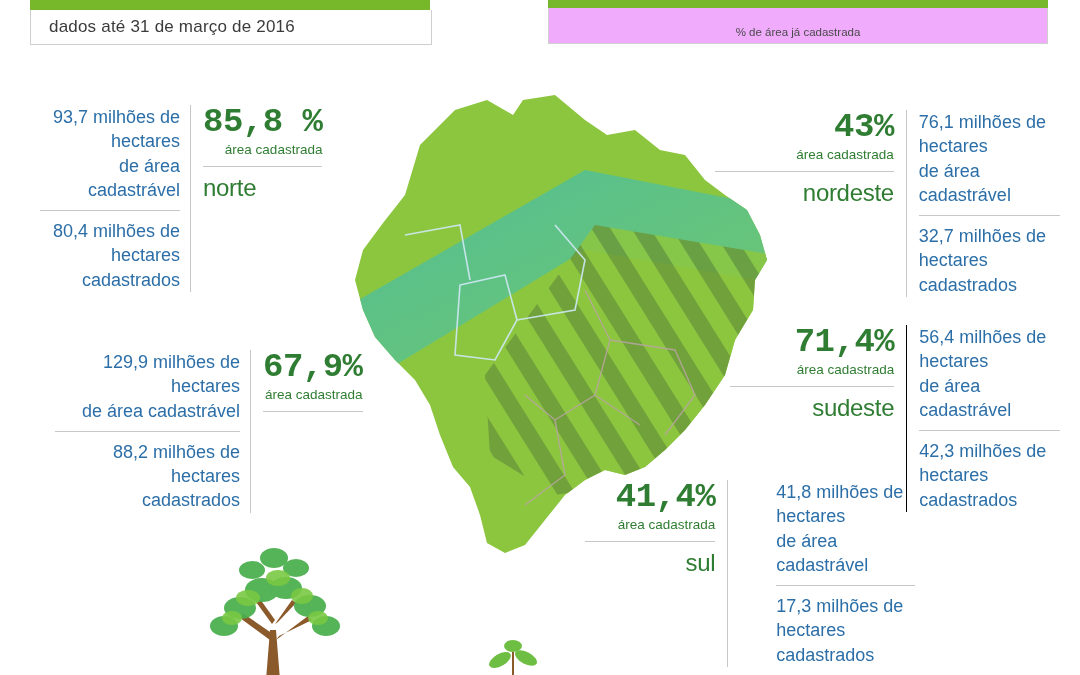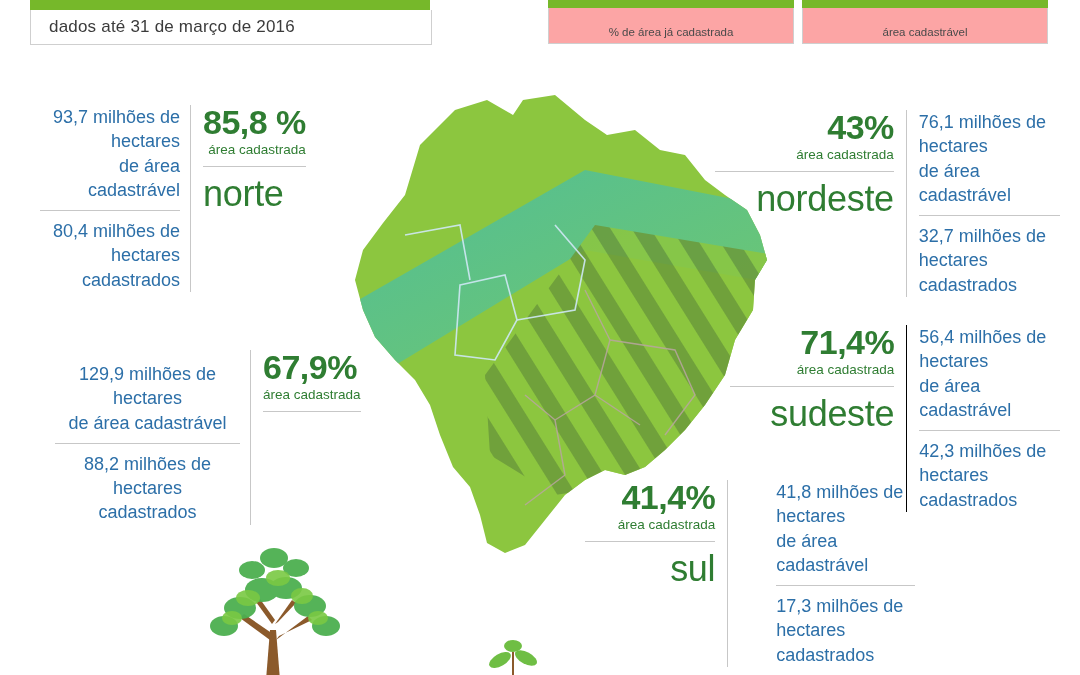--- a/index.html
+++ b/index.html
@@ -26,63 +26,64 @@
   }
   .date-box span{
     font-size:17px;color:#3b3b3b;padding-left:18px;letter-spacing:.2px;
   }
 
   .legend{
     position:absolute;top:0;left:548px;width:500px;height:44px;
     display:flex;gap:8px;
   }
   .legend-item{
-    flex:1;border:1px solid #cfcfcf;background:#fca5a5;position:relative;
+    flex:1;border:1px solid #cfcfcf;background:#f0abfc;position:relative;
     display:flex;align-items:flex-end;justify-content:center;
     padding-bottom:5px;box-sizing:border-box;
   }
   .legend-item .bar{
     position:absolute;left:-1px;right:-1px;top:-1px;height:8px;
   }
   .legend-item .txt{font-size:11.5px;color:#4a4a4a;}
 
   
   .map-wrap{position:absolute;left:255px;top:75px;width:560px;height:500px;}
   .map-wrap svg{width:100%;height:100%;display:block;}
 
   
   .region{position:absolute;}
   .region .pct{
     font-size:34px;font-weight:bold;color:#2f7d32;line-height:1;
     letter-spacing:-.5px;
+    font-family:Liberation Mono, monospace;
   }
   .region .pct-label{font-size:13.5px;color:#2f7d32;line-height:1.2;margin-top:3px;text-align:right;}
   .region .name{
-    font-size:36px;color:#2f7d32;line-height:1.05;letter-spacing:-.3px;
+    font-size:24px;color:#2f7d32;line-height:1.05;letter-spacing:-.3px;
   }
   .region .blue{font-size:18px;color:#2c6fa8;line-height:1.35;}
 
   
   #norte{left:40px;top:105px;width:300px;display:flex;}
   #norte .left{width:140px;text-align:right;padding-right:10px;}
   #norte .right{border-left:1px solid #c7c7c7;padding-left:12px;}
 
   
   #nordeste{left:715px;top:110px;width:345px;display:flex;}
   #nordeste .left{width:190px;text-align:right;padding-right:12px;border-right:1px solid #c7c7c7;}
   #nordeste .right{padding-left:12px;width:150px;}
 
   
   #sudeste{left:730px;top:325px;width:330px;display:flex;}
   #sudeste .left{width:175px;text-align:right;padding-right:12px;border-right:1px solid #000000;}
   #sudeste .right{padding-left:12px;width:150px;}
 
   
   #centro{left:55px;top:350px;width:400px;display:flex;}
-  #centro .left{width:185px;text-align:center;padding-right:10px;margin-top:12px;}
+  #centro .left{width:185px;text-align:right;padding-right:10px;}
   #centro .right{border-left:1px solid #c7c7c7;padding-left:12px;}
 
   
   #sul{left:585px;top:480px;width:330px;display:flex;gap:36px;}
   #sul .left{width:155px;text-align:right;padding-right:12px;border-right:1px solid #c7c7c7;}
   #sul .right{padding-left:12px;width:165px;}
 
   .rule-line{height:1px;background:#c7c7c7;margin:8px 0;}
 
   
@@ -96,24 +97,20 @@
 
   <div class="topbar-green"></div>
   <div class="date-box">
     <span>dados até 31 de março de 2016</span>
   </div>
 
   <div class="legend">
     <div class="legend-item">
       <div class="bar" style="background:#76b82a"></div>
       <div class="txt">% de área já cadastrada</div>
-    </div>
-    <div class="legend-item">
-      <div class="bar" style="background:#76b82a"></div>
-      <div class="txt">área cadastrável</div>
     </div>
   </div>
 
   <div class="map-wrap">
     <svg viewBox="0 0 560 500" xmlns="http://www.w3.org/2000/svg">
       <defs>
         <clipPath id="brclip">
           <path d="M150,120 L165,70 L200,35 L232,25 L258,40 L268,25 L300,20 L330,45 L352,60 L380,55
                    L405,75 L430,80 L450,105 L470,120 L492,135 L505,160 L512,185 L500,205 L498,235
                    L480,265 L470,300 L450,330 L430,355 L410,375 L390,392 L370,400 L350,395 L330,405

